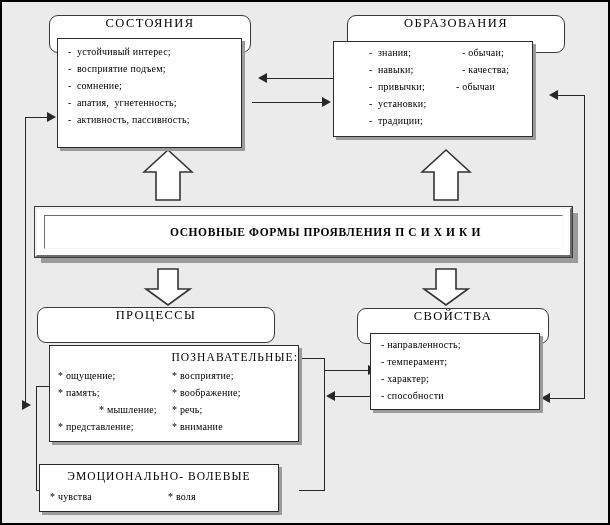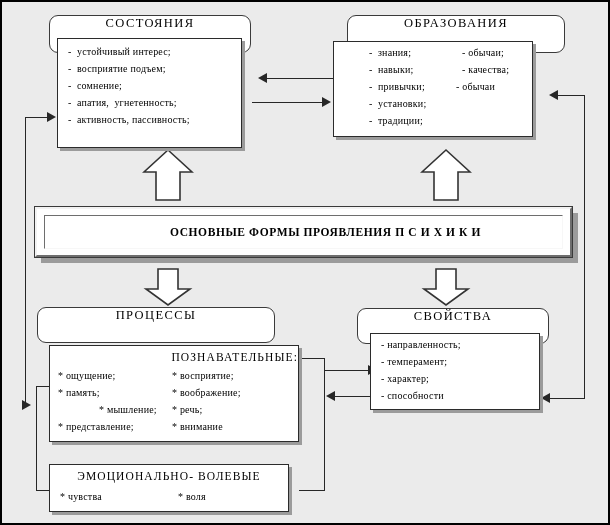--- a/index.html
+++ b/index.html
@@ -219,21 +219,21 @@
       <div class="line" style="left:8px;top:58px;margin-left:41px;">* мышление;</div>
       <div class="line" style="left:8px;top:75px;">* представление;</div>
 
       <div class="line" style="left:122px;top:24px;">* восприятие;</div>
       <div class="line" style="left:122px;top:41px;">* воображение;</div>
       <div class="line" style="left:122px;top:58px;">* речь;</div>
       <div class="line" style="left:122px;top:75px;">* внимание</div>
     </div>
   </div>
 
-  <div class="box" style="left:47px;top:462px;width:240px;height:48px;">
+  <div class="box" style="left:37px;top:462px;width:240px;height:48px;">
     <div class="box-inner">
       <div class="ctr" style="top:5px;">ЭМОЦИОНАЛЬНО- ВОЛЕВЫЕ</div>
       <div class="line" style="left:10px;top:26px;">* чувства</div>
       <div class="line" style="left:128px;top:26px;">* воля</div>
     </div>
   </div>
 
   <div class="hdr" style="left:355px;top:306px;width:192px;height:36px;">
     <span>СВОЙСТВА</span>
   </div>

